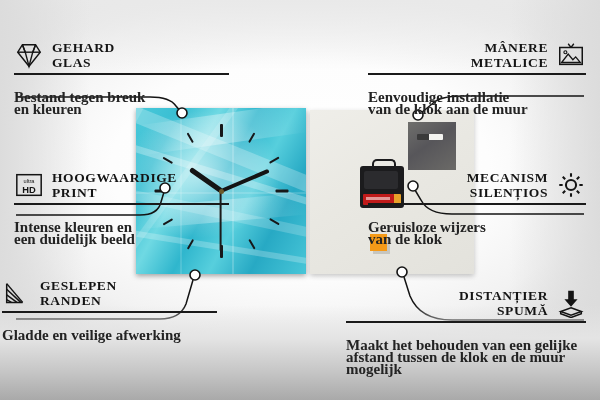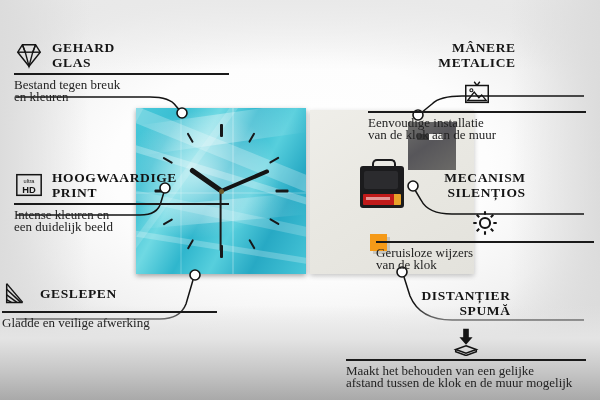--- a/index.html
+++ b/index.html
@@ -17,43 +17,44 @@
   }
   .vig{position:absolute;pointer-events:none;}
   .vig-top{left:0;top:0;width:600px;height:70px;background:linear-gradient(to bottom,#e9e9e9 0%,rgba(255,255,255,0) 100%);}
   .vig-bot{left:0;bottom:0;width:600px;height:95px;background:linear-gradient(to top,#a9a9a9 0%,#c6c6c6 30%,#e4e4e4 65%,rgba(255,255,255,0) 100%);}
   .vig-l{left:0;top:0;width:90px;height:400px;background:linear-gradient(to right,#dcdcdc 0%,rgba(255,255,255,0) 100%);}
   .vig-r{right:0;top:0;width:90px;height:400px;background:linear-gradient(to left,#dcdcdc 0%,rgba(255,255,255,0) 100%);}
 
   
   .feat{position:absolute;width:215px;}
   .feat .hrow{display:flex;align-items:center;gap:8px;}
-  .feat.right .hrow{flex-direction:column;justify-content:flex-end;}
+  .feat.right .hrow{flex-direction:row;justify-content:flex-end;}
   .ftitle{
     font-size:13.5px;line-height:15px;letter-spacing:.6px;
     color:#141414;font-weight:bold;text-transform:uppercase;
     font-family:"Liberation Serif", serif;
   }
   .feat.left .ftitle{text-align:left;}
   .feat.right .ftitle{text-align:right;}
   .rule{height:1.6px;background:#1a1a1a;margin-top:3px;}
   .fdesc{
-    font-size:13px;line-height:12.4px;color:#232323;margin-top:4px;
+    font-size:15px;line-height:12.4px;color:#232323;margin-top:16px;
     font-family:"Liberation Serif", serif;
+    font-weight:bold;
   }
   .feat.right .fdesc{text-align:left;}
   .ico{width:30px;height:30px;flex:0 0 30px;display:block;}
   .ico svg{display:block;width:30px;height:30px;}
 
   
   #f-glass{left:14px;top:40px;}
   #f-print{left:14px;top:170px;}
   #f-edges{left:2px;top:278px;}
   #f-handles{right:14px;top:40px;width:218px;}
-  #f-mech{right:6px;top:170px;width:218px;}
+  #f-mech{right:14px;top:170px;width:218px;}
   #f-spacer{right:14px;top:288px;width:240px;}
   #f-spacer .fdesc{width:240px;}
 
   
   #product{position:absolute;left:136px;top:108px;width:338px;height:168px;}
   #clockpanel{
     position:absolute;left:0;top:0;width:170px;height:166px;
     background:
       radial-gradient(ellipse 85% 70% at 38% 40%, rgba(255,255,255,.55) 0%, rgba(255,255,255,0) 55%),
       linear-gradient(118deg,#49c9da 0%,#39bed2 18%,#6fd9e3 33%,#2fb6cd 48%,#57cfdd 62%,#27a9c4 78%,#48c6d8 100%);
@@ -226,20 +227,21 @@
           <path d="M5 6 L22 26"></path>
               <path d="M5 12 L20 26"></path>
               <path d="M5 18 L16 26"></path>
               <path d="M5 23 L10 26"></path>
           <path d="M5 6 L5 26 L22 26"></path>
         </g>
           </svg>
       </span>
       <div>
         <div class="ftitle">GESLEPEN</div>
+        <div class="ftitle">RANDEN</div>
       </div>
     </div>
     <div class="rule"></div>
     <div class="fdesc">
       <div>Gladde en veilige afwerking</div>
     </div>
   </div>
 
   <div class="feat right" id="f-handles">
     <div class="hrow">

